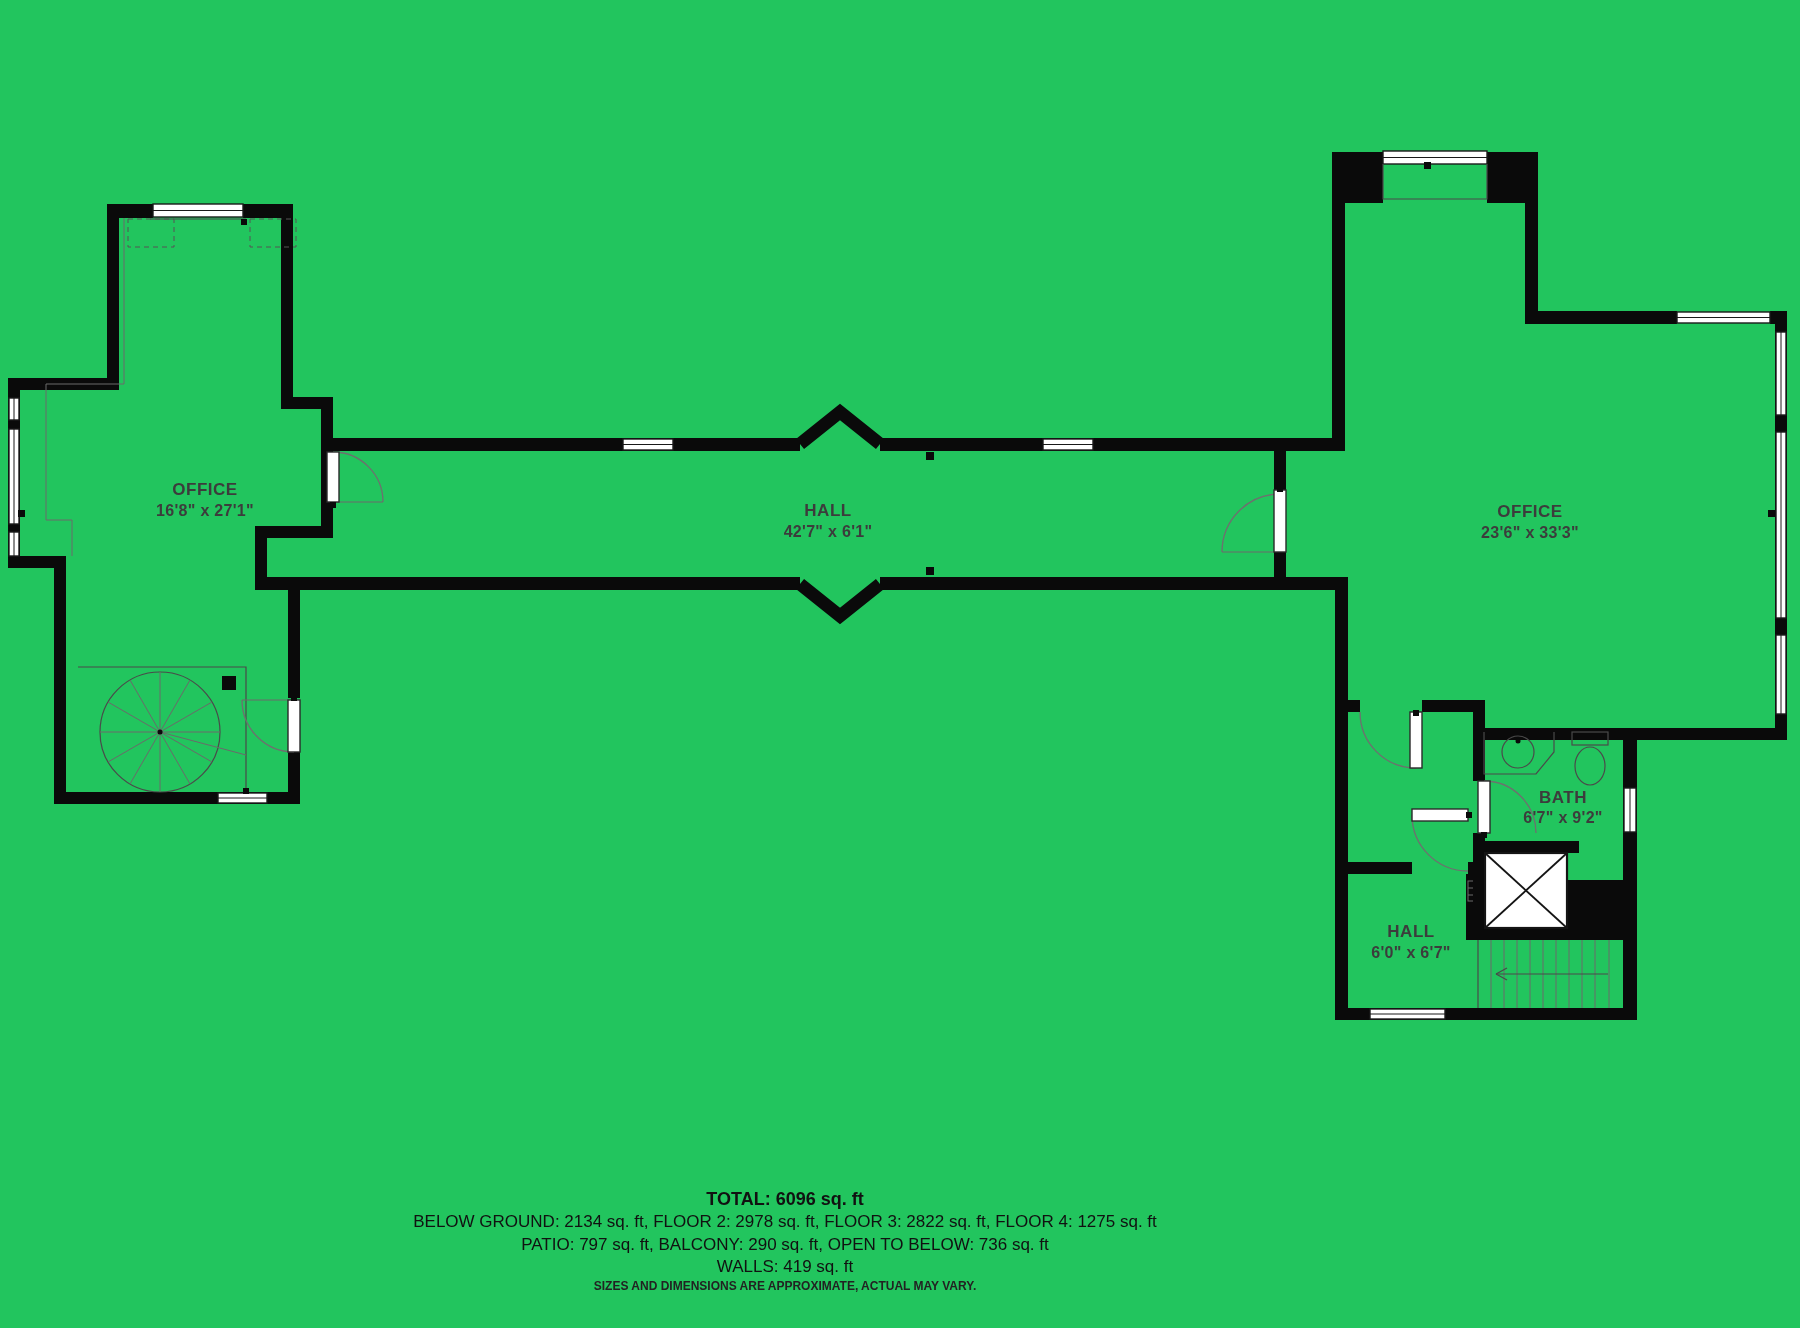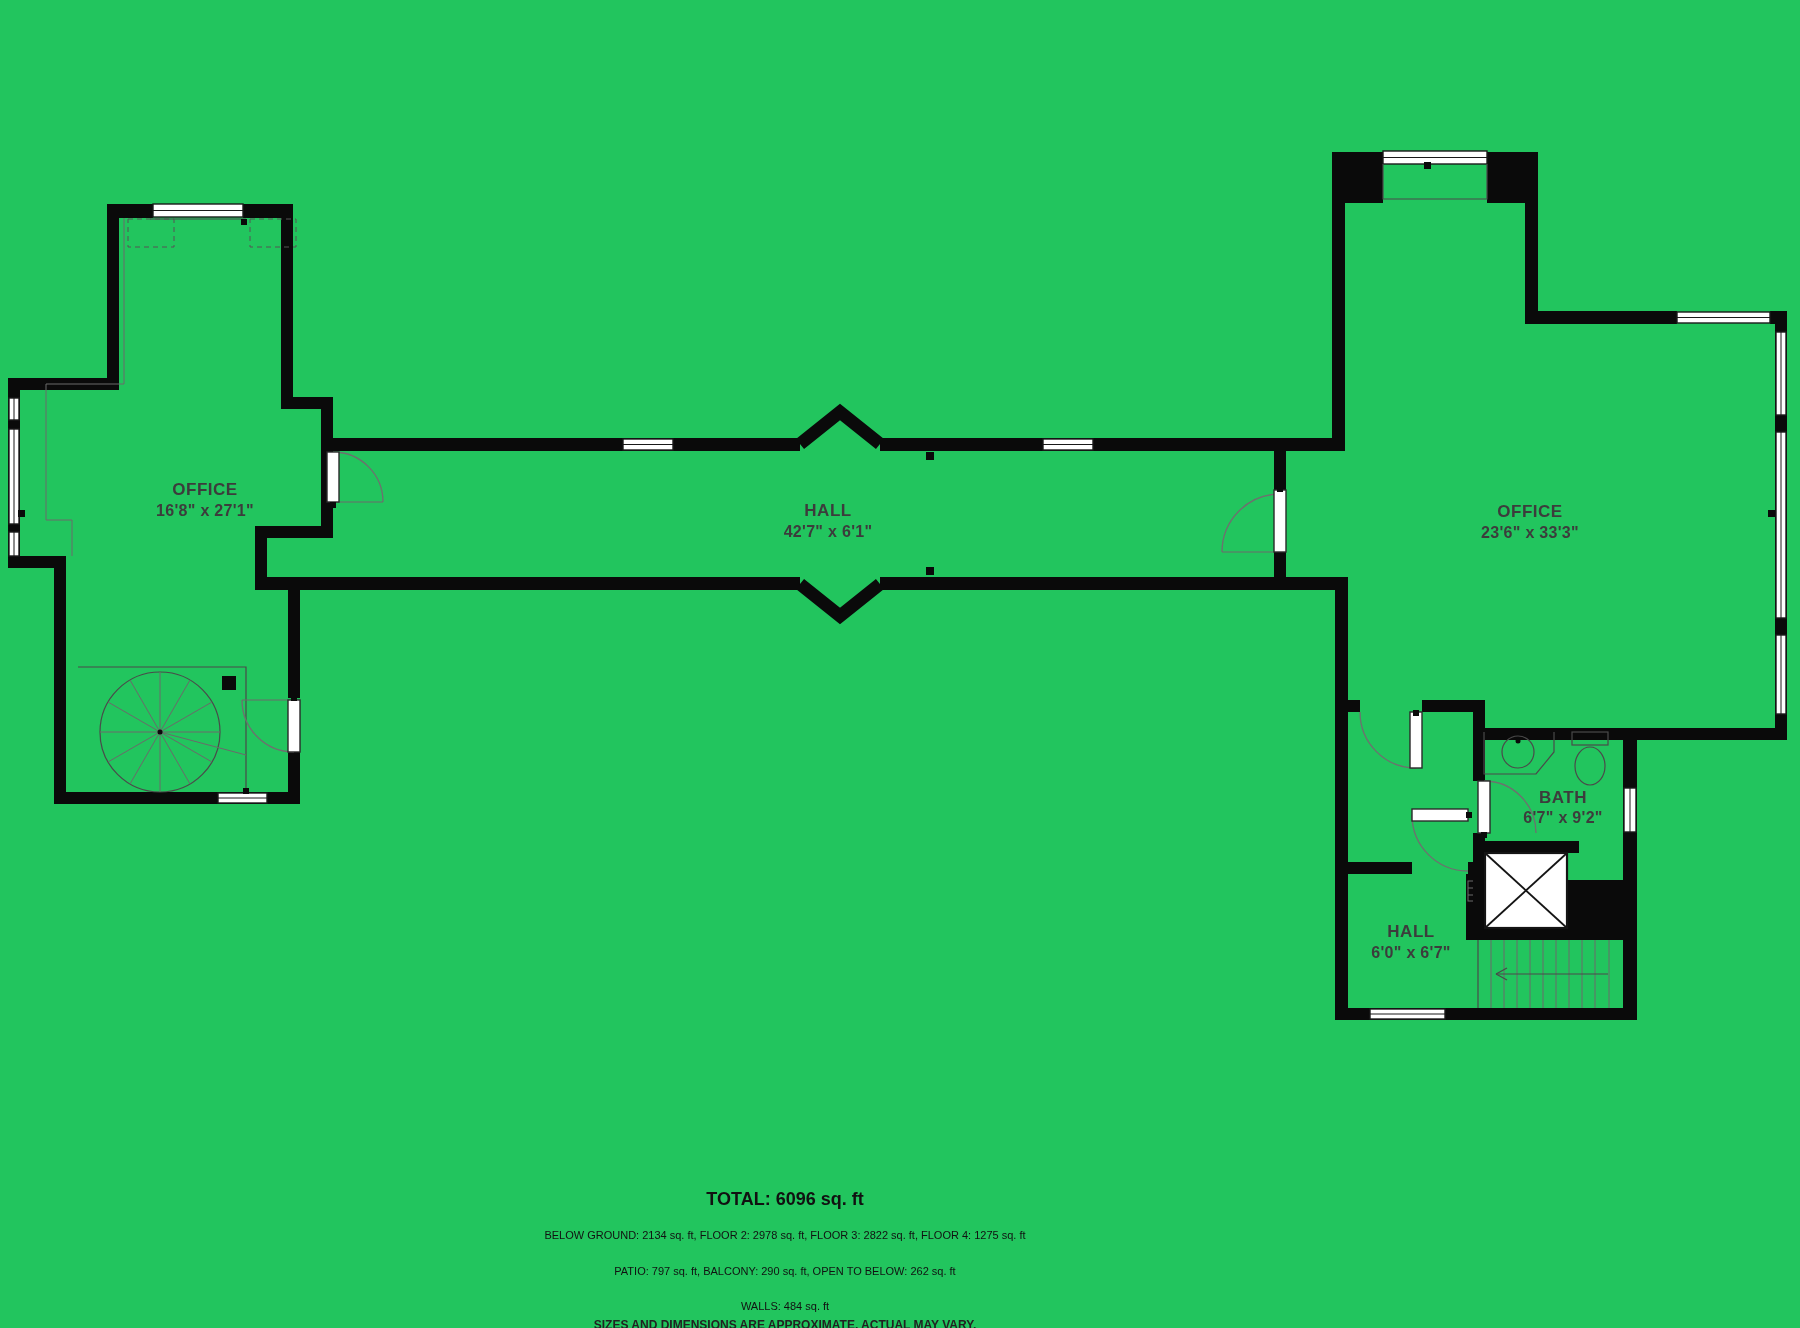--- a/index.html
+++ b/index.html
@@ -14,21 +14,21 @@
   .leaf{fill:#ffffff;stroke:#2a2a2a;stroke-width:1.4;}
   .arc{stroke:#6f6f6f;stroke-width:1.3;fill:none;}
   .dashedline{stroke:#555;stroke-width:1;fill:none;stroke-dasharray:5 4;}
   .dot{fill:#0a0a0a;}
   .roomlabel{font-family:"Liberation Sans", sans-serif;font-size:17px;font-weight:700;
              fill:#3c3c3c;text-anchor:middle;letter-spacing:0.5px;}
   .roomdims{font-family:"Liberation Sans", sans-serif;font-size:16px;font-weight:700;
             fill:#3c3c3c;text-anchor:middle;letter-spacing:0.3px;}
   #summary{position:absolute;top:1188px;left:0;width:1570px;text-align:center;color:#111;}
   #summary .total{font-size:18px;font-weight:bold;line-height:23px;}
-  #summary .srow{font-size:11px;font-weight:400;line-height:22.5px;margin-top:13px;}
+  #summary .srow{font-size:17px;font-weight:400;line-height:22.5px;}
   #summary .disclaimer{font-size:12px;font-weight:bold;color:#222;}
 </style>
 </head>
 <body>
 
 <div id="canvas">
 <svg width="1800" height="1328" viewBox="0 0 1800 1328">
 
   <g>
 
@@ -299,17 +299,17 @@
   </g>
   <g>
     <text class="roomlabel" x="1411" y="937">HALL</text>
     <text class="roomdims" x="1411" y="958">6'0" x 6'7"</text>
   </g>
 </svg>
 
   <div id="summary">
     <div class="total">TOTAL: 6096 sq. ft</div>
     <div class="srow">BELOW GROUND: 2134 sq. ft, FLOOR 2: 2978 sq. ft, FLOOR 3: 2822 sq. ft, FLOOR 4: 1275 sq. ft</div>
-    <div class="srow">PATIO: 797 sq. ft, BALCONY: 290 sq. ft, OPEN TO BELOW: 262 sq. ft</div>
-    <div class="srow">WALLS: 484 sq. ft</div>
+    <div class="srow">PATIO: 797 sq. ft, BALCONY: 290 sq. ft, OPEN TO BELOW: 736 sq. ft</div>
+    <div class="srow">WALLS: 419 sq. ft</div>
     <div class="disclaimer">SIZES AND DIMENSIONS ARE APPROXIMATE, ACTUAL MAY VARY.</div>
   </div>
 </div>
 
 </body></html>

